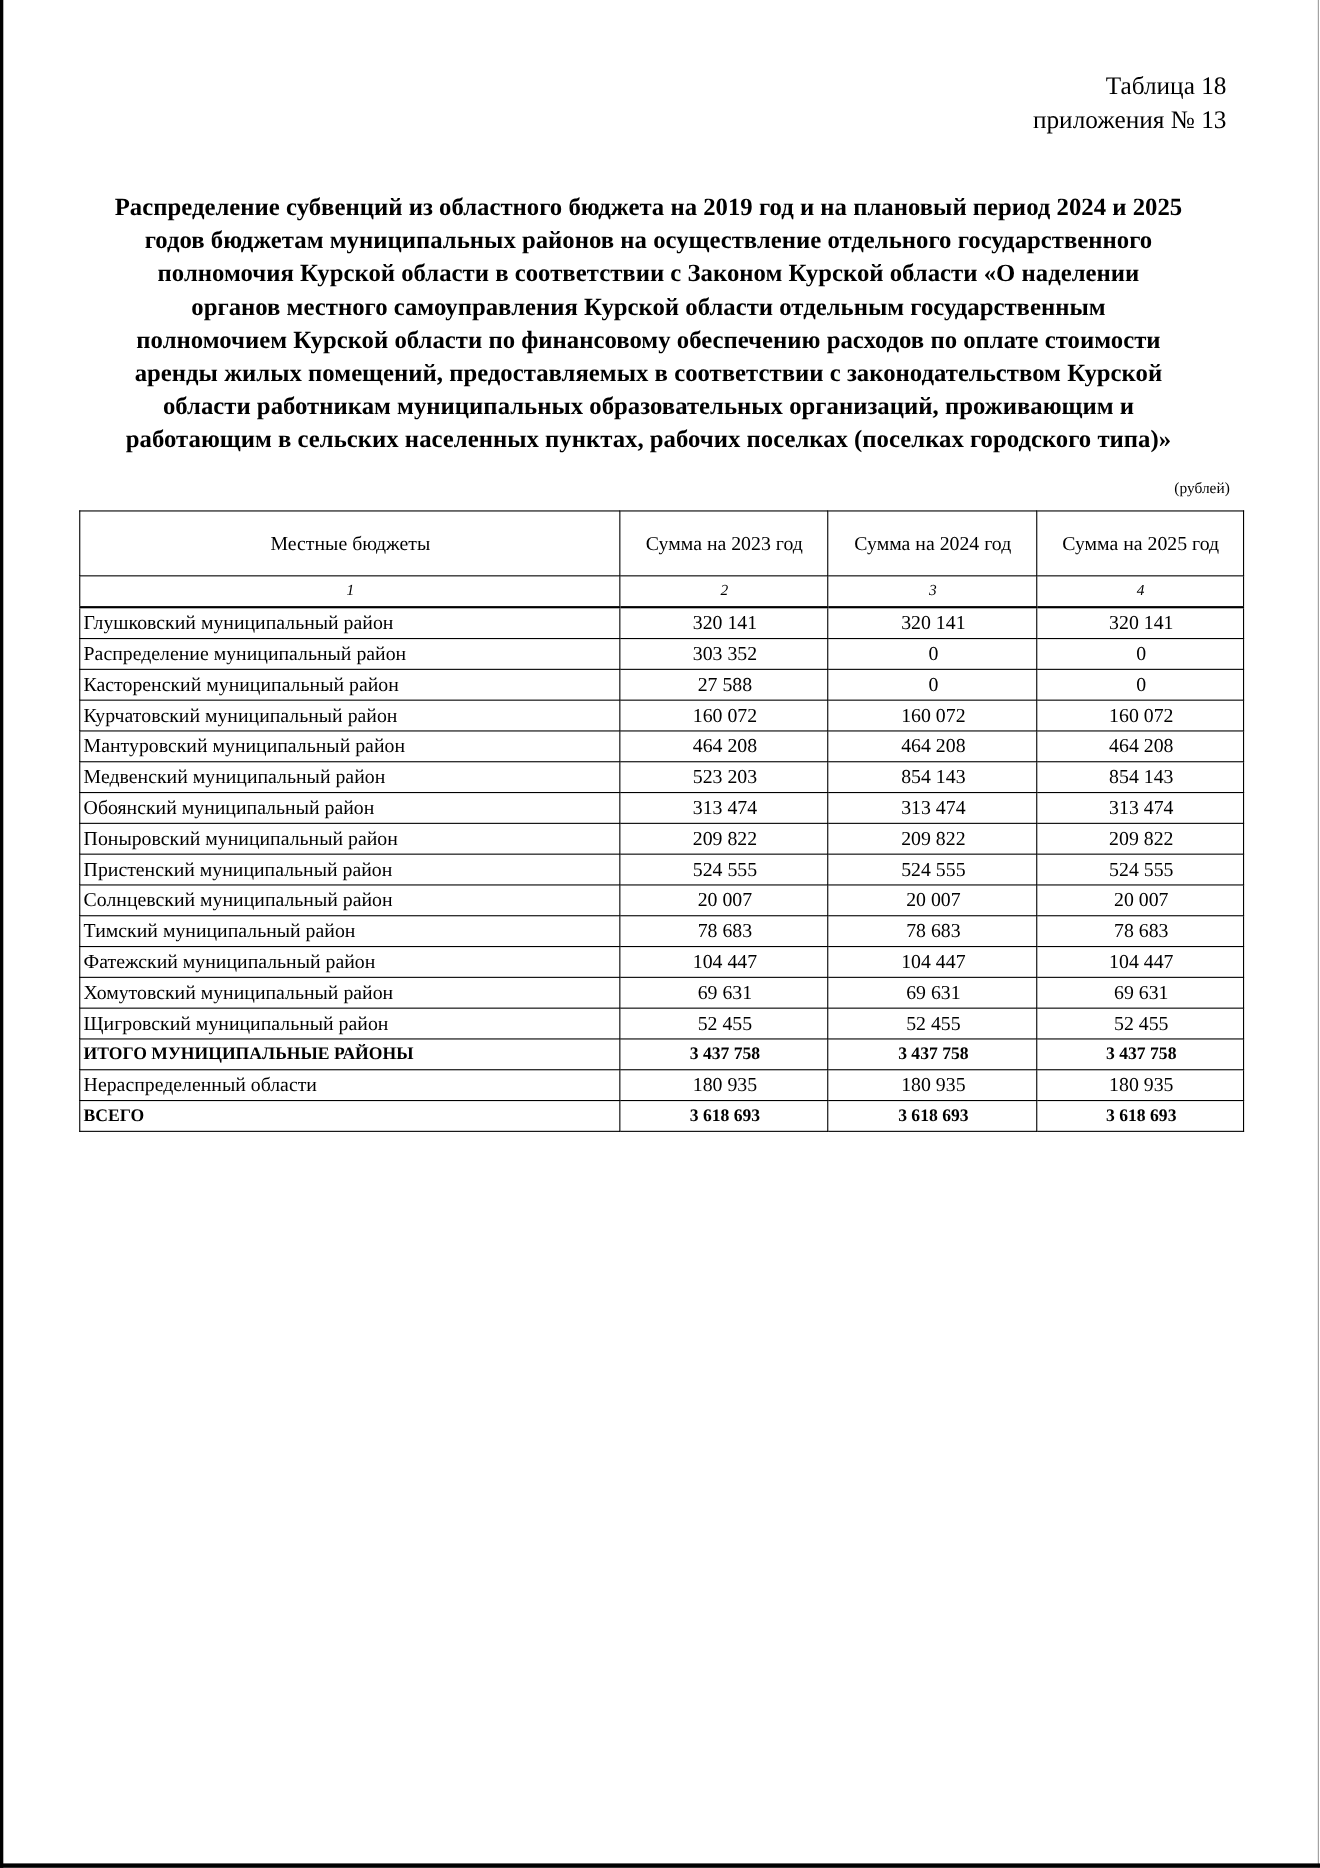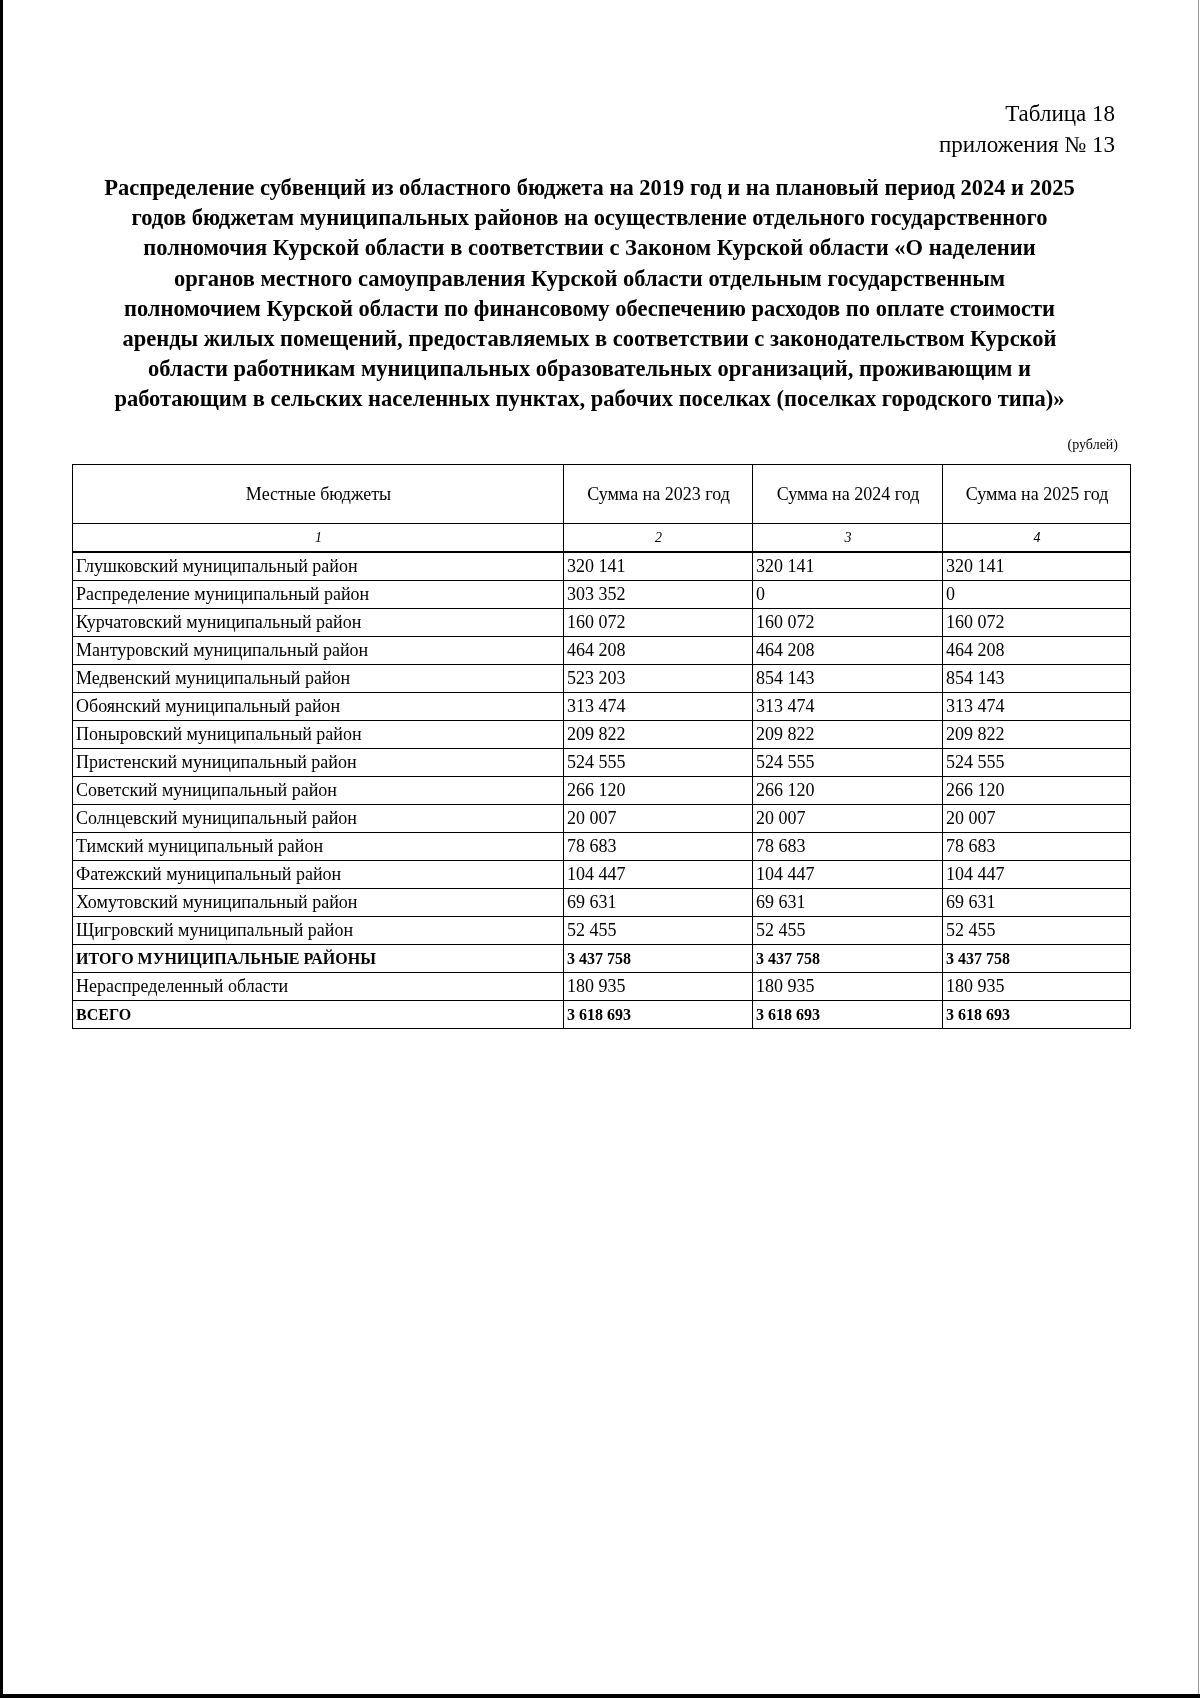--- a/index.html
+++ b/index.html
@@ -33,21 +33,20 @@
       width: 1px; height: 1698px;
       background: #9a9a9a;
     }
     .appendix-ref {
       position: absolute;
       right: 85px;
       top: 62px;
       text-align: right;
       font-size: 23px;
       line-height: 31px;
-      margin-top: 36px;
     }
     .doc-title {
       position: absolute;
       left: 62px;
       top: 173px;
       width: 1055px;
       text-align: center;
       font-weight: bold;
       font-size: 22.5px;
       line-height: 30.2px;
@@ -82,21 +81,21 @@
       height: 58px;
       font-size: 18px;
     }
     table.budget-table .col-num-row td {
       text-align: center;
       font-style: italic;
       font-size: 14px;
       height: 27px;
     }
     table.budget-table td.num {
-      text-align: left;
+      text-align: center;
       padding-right: 1px;
     }
     table.budget-table tr.bold-row td {
       font-weight: bold;
       font-size: 16px;
     }
     table.budget-table tr.first-data td {
       border-top-width: 2.5px;
     }
   </style>
@@ -154,20 +153,26 @@
       <td class="num">320 141</td>
       <td class="num">320 141</td>
     </tr>
     <tr>
       <td>Распределение муниципальный район</td>
       <td class="num">303 352</td>
       <td class="num">0</td>
       <td class="num">0</td>
     </tr>
     <tr>
+      <td>Касторенский муниципальный район</td>
+      <td class="num">27 588</td>
+      <td class="num">0</td>
+      <td class="num">0</td>
+    </tr>
+    <tr>
       <td>Курчатовский муниципальный район</td>
       <td class="num">160 072</td>
       <td class="num">160 072</td>
       <td class="num">160 072</td>
     </tr>
     <tr>
       <td>Мантуровский муниципальный район</td>
       <td class="num">464 208</td>
       <td class="num">464 208</td>
       <td class="num">464 208</td>
@@ -188,26 +193,20 @@
       <td>Поныровский муниципальный район</td>
       <td class="num">209 822</td>
       <td class="num">209 822</td>
       <td class="num">209 822</td>
     </tr>
     <tr>
       <td>Пристенский муниципальный район</td>
       <td class="num">524 555</td>
       <td class="num">524 555</td>
       <td class="num">524 555</td>
-    </tr>
-    <tr>
-      <td>Советский муниципальный район</td>
-      <td class="num">266 120</td>
-      <td class="num">266 120</td>
-      <td class="num">266 120</td>
     </tr>
     <tr>
       <td>Солнцевский муниципальный район</td>
       <td class="num">20 007</td>
       <td class="num">20 007</td>
       <td class="num">20 007</td>
     </tr>
     <tr>
       <td>Тимский муниципальный район</td>
       <td class="num">78 683</td>

